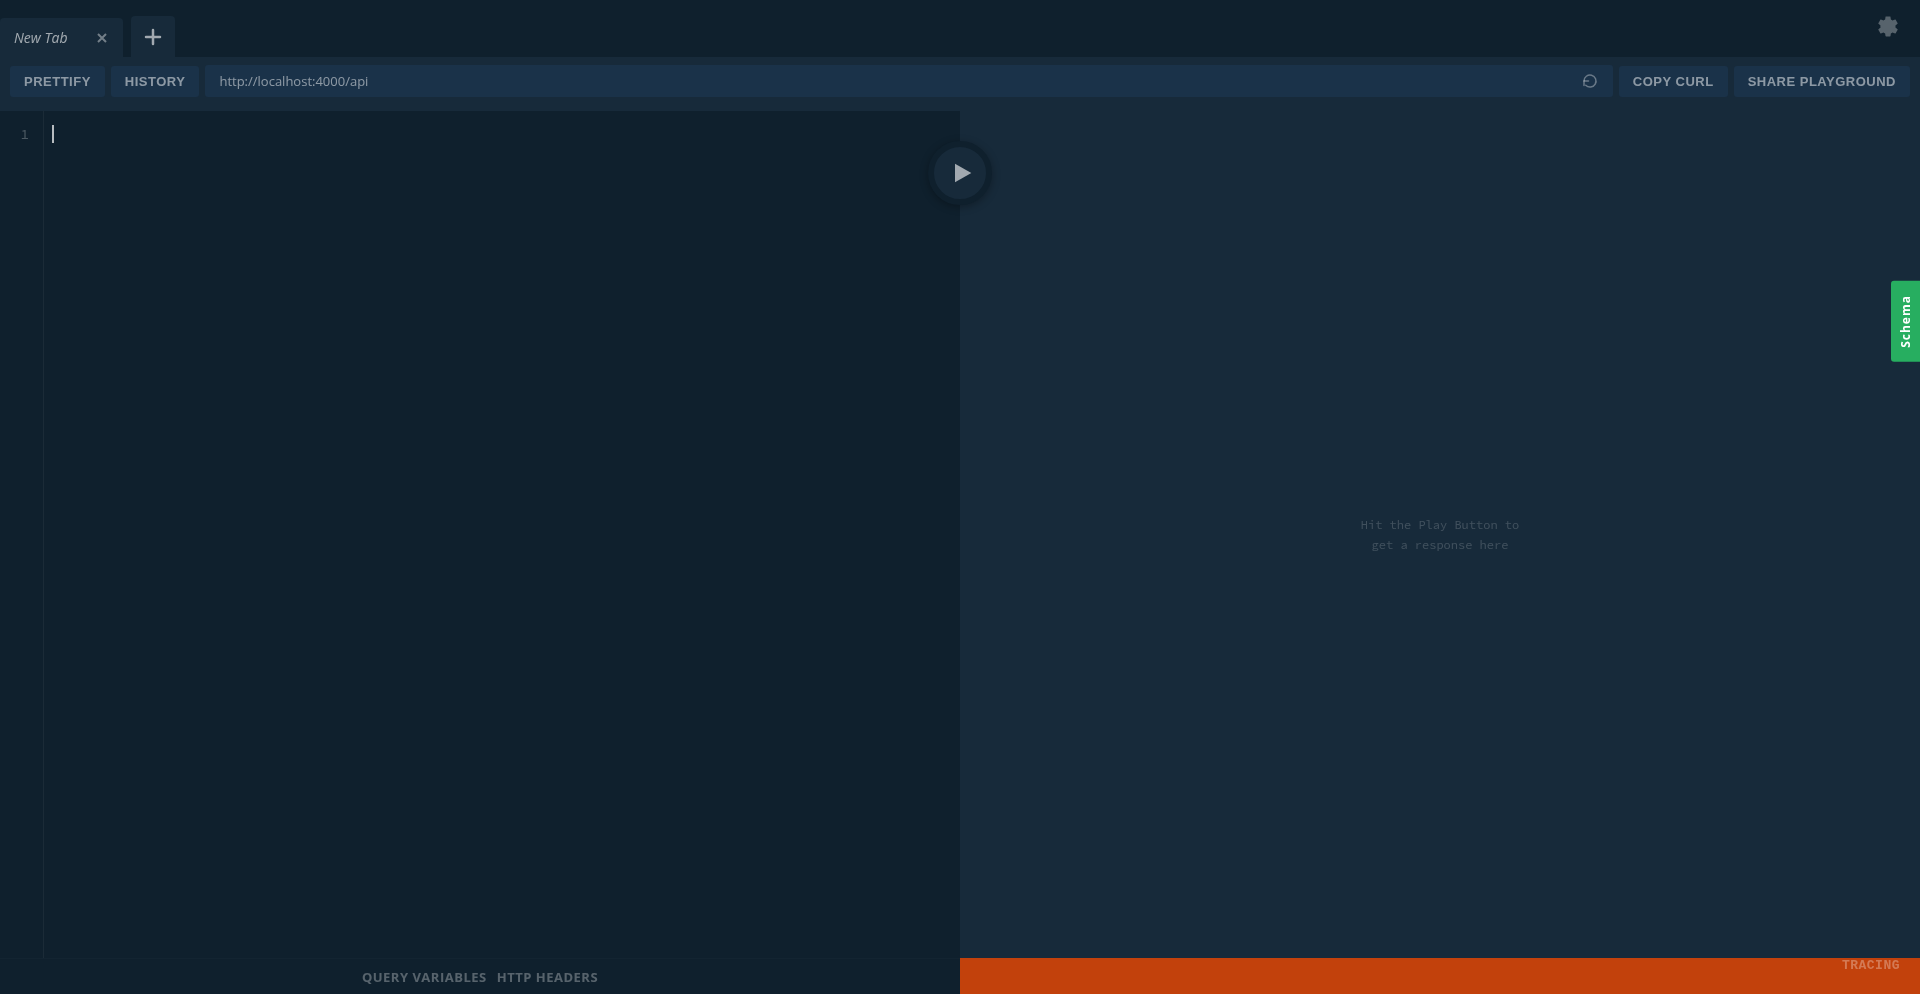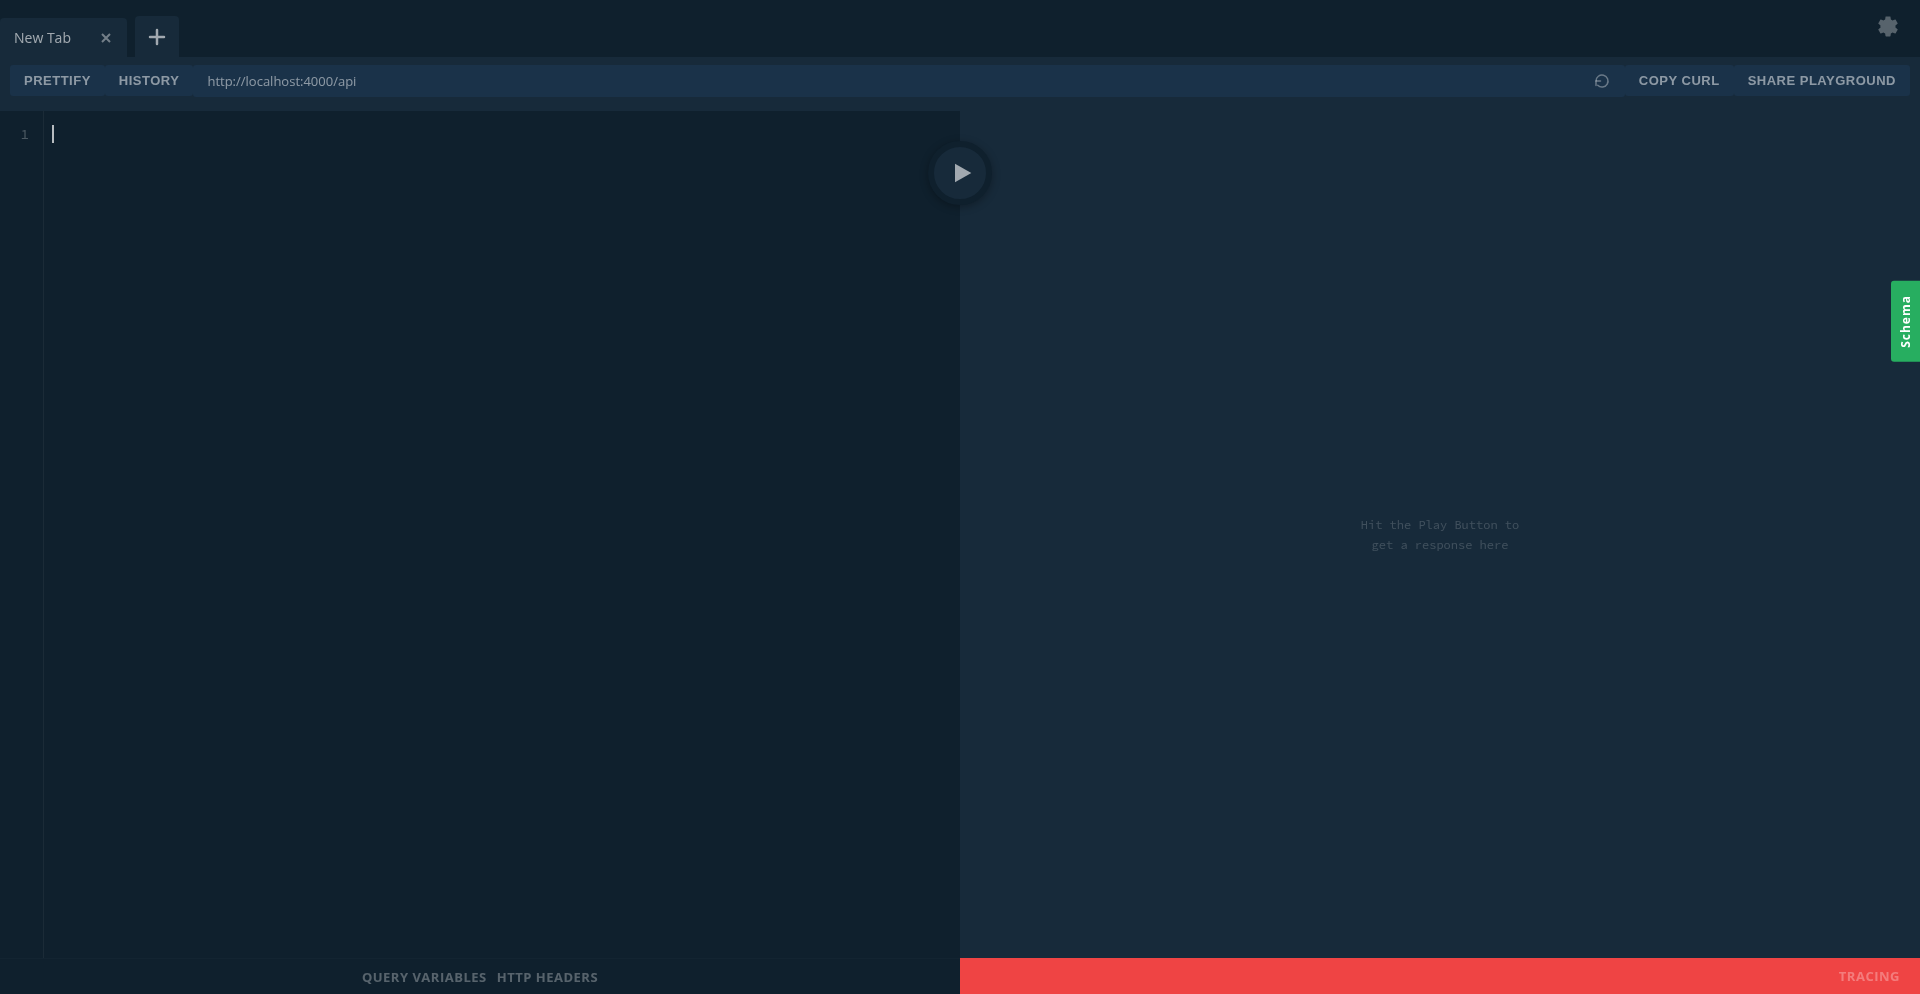--- a/index.html
+++ b/index.html
@@ -43,20 +43,21 @@
       background: #172a3a;
       border-radius: 4px 4px 0 0;
       color: rgba(255, 255, 255, 0.6);
       font-size: 14px;
       cursor: pointer;
       margin-right: 8px;
     }
 
     .tab .tab-label {
       margin-right: 28px;
+      font-style: italic;
     }
 
     .tab-close {
       color: rgba(255, 255, 255, 0.4);
       font-size: 14px;
       cursor: pointer;
       width: 14px;
       height: 14px;
       display: flex;
       align-items: center;
@@ -93,22 +94,23 @@
       width: 24px;
       height: 24px;
       fill: rgba(255, 255, 255, 0.3);
     }
 
     
     .toolbar {
       height: 48px;
       background: #172a3a;
       display: flex;
-      align-items: flex-start;
+      align-items: center;
       padding: 8px 10px;
+      gap: 6px;
     }
 
     .btn {
       background: #1a3249;
       color: rgba(255, 255, 255, 0.5);
       border: none;
       padding: 8px 14px;
       font-size: 13px;
       font-weight: 700;
       letter-spacing: 0.5px;
@@ -266,25 +268,25 @@
       font-family: 'Source Code Pro', Consolas, monospace;
       color: rgba(255, 255, 255, 0.18);
       font-size: 12px;
       text-align: center;
       line-height: 1.6;
       white-space: pre-line;
     }
 
     .result-footer {
       height: 36px;
-      background: #ef4444;
-      display: flex;
-      align-items: center;
+      background: #c2410c;
+      display: flex;
       justify-content: flex-end;
       padding: 0 20px;
+      font-family: Liberation Mono, monospace;
     }
 
     
     .schema-tab {
       position: absolute;
       right: 0;
       top: 170px;
       background: #27ae60;
       color: #fff;
       font-size: 12px;

